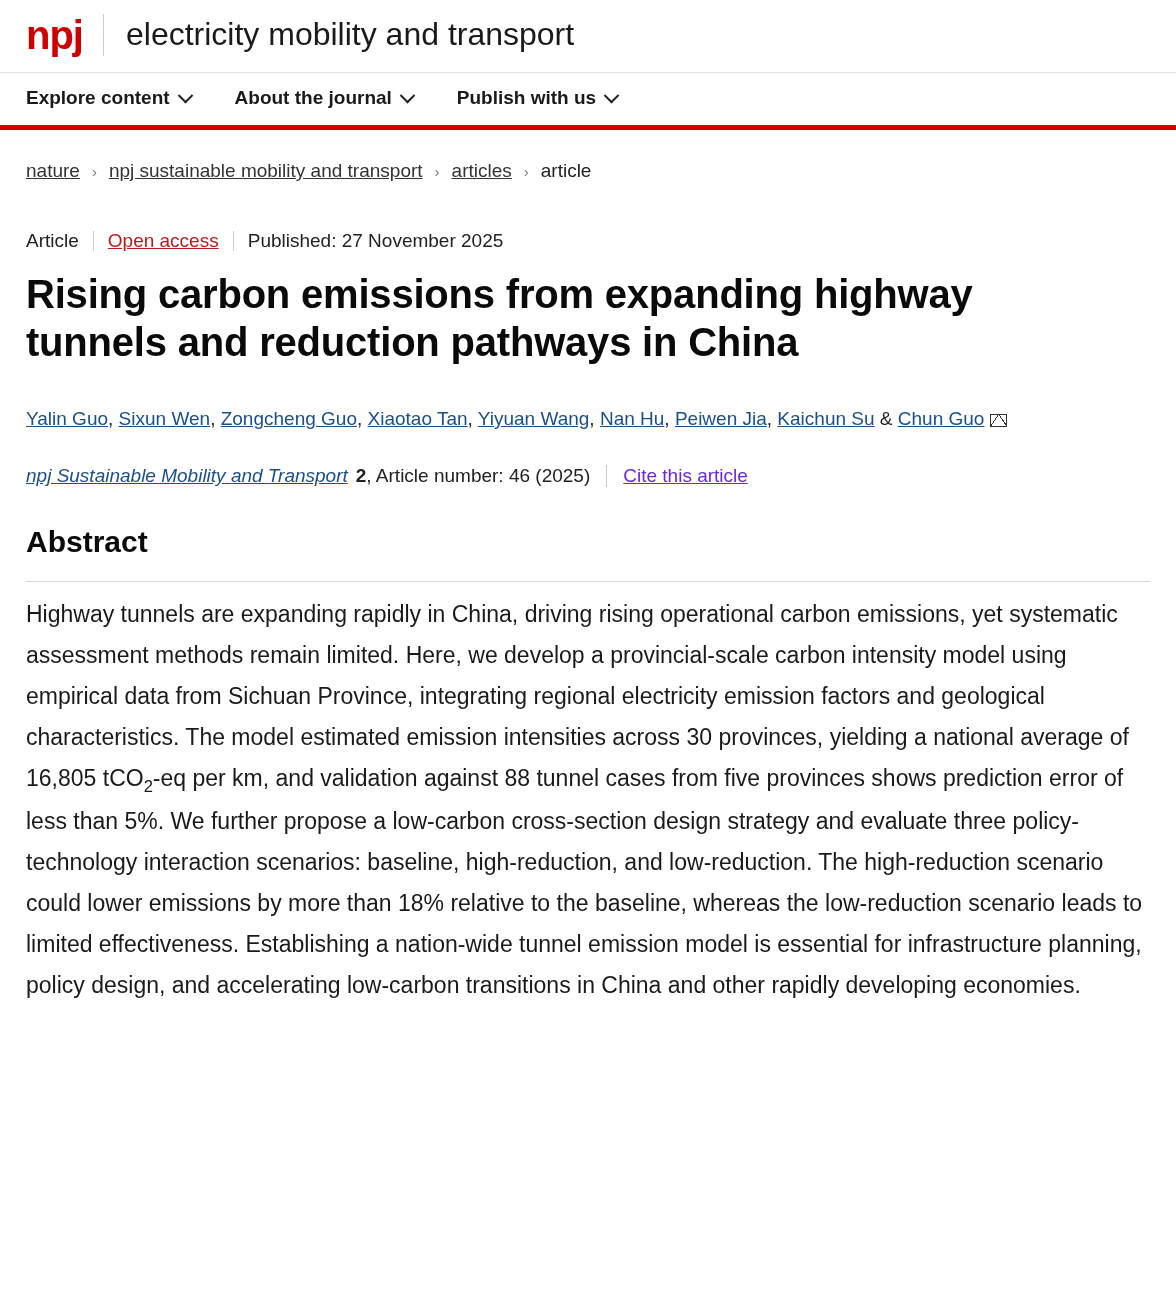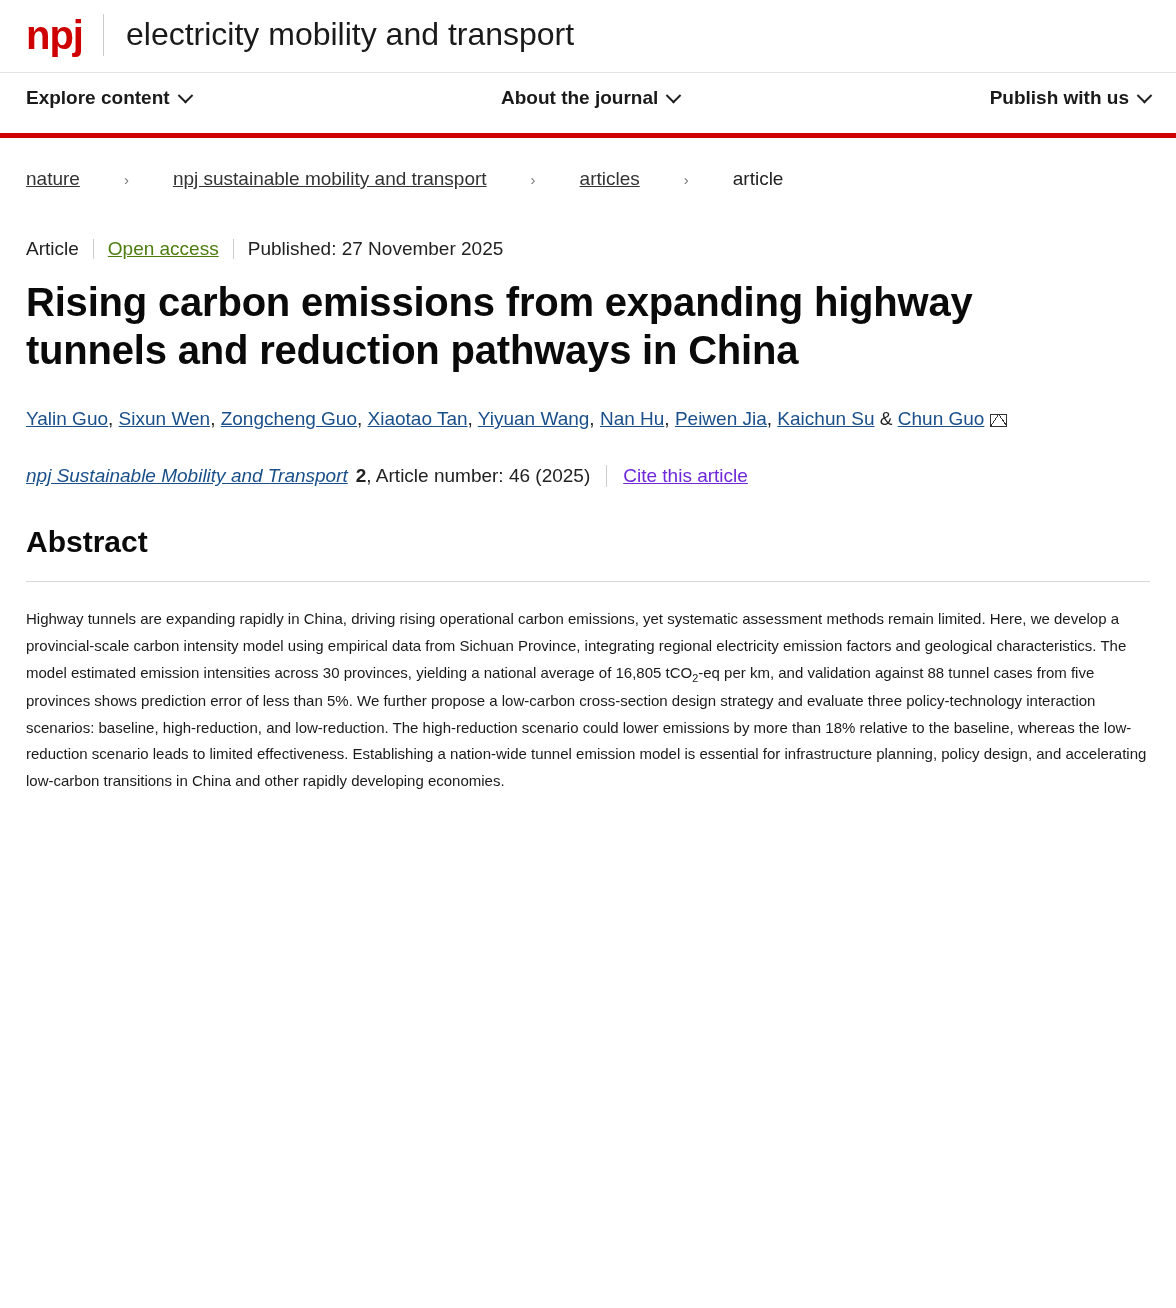--- a/index.html
+++ b/index.html
@@ -41,23 +41,22 @@
     font-size: 32px;
     color: #1a1a1a;
     font-weight: 400;
     line-height: 1.1;
   }
 
   
   .mainnav {
     display: flex;
     align-items: center;
-    padding: 14px 26px 24px 26px;
+    padding: 14px 26px 16px 26px;
     border-bottom: 5px solid #cf0000;
-    justify-content: space-between;
   }
   .nav-item {
     display: flex;
     align-items: center;
     font-size: 19px;
     font-weight: 700;
     color: #1a1a1a;
     margin-right: 44px;
     cursor: pointer;
   }
@@ -78,21 +77,20 @@
   }
 
   
   .breadcrumb {
     display: flex;
     align-items: center;
     flex-wrap: wrap;
     margin-top: 30px;
     font-size: 19px;
     color: #222;
-    gap: 32px;
   }
   .breadcrumb a {
     color: #333333;
     text-decoration: underline;
     cursor: pointer;
   }
   .breadcrumb .current { color: #222; }
   .crumb-sep {
     margin: 0 12px;
     color: #777;
@@ -108,39 +106,39 @@
     color: #222;
   }
   .article-meta .type { color: #222; }
   .meta-pipe {
     width: 1px;
     height: 20px;
     background: #cccccc;
     margin: 0 14px;
   }
   .article-meta .open-access {
-    color: #4d7c0f;
+    color: #b91c1c;
     text-decoration: underline;
     cursor: pointer;
   }
 
   
   h1.article-title {
     font-size: 40px;
     line-height: 1.2;
     font-weight: 700;
     margin: 18px 0 0 0;
     color: #0a0a0a;
     letter-spacing: -0.2px;
     max-width: 1060px;
   }
 
   
   .authors {
-    margin-top: 28px;
+    margin-top: 36px;
     font-size: 19px;
     line-height: 1.75;
     color: #222;
     max-width: 1130px;
   }
   .authors a {
     color: #1a4f8a;
     text-decoration: underline;
     cursor: pointer;
   }
@@ -200,24 +198,24 @@
     font-weight: 700;
     margin: 38px 0 0 0;
     color: #0a0a0a;
   }
   .rule {
     height: 1px;
     background: #d8d8d8;
     margin-top: 22px;
   }
   .abstract-body {
-    font-size: 15px;
+    font-size: 23px;
     line-height: 1.78;
     color: #1a1a1a;
-    margin-top: 24px;
+    margin-top: 12px;
     max-width: 1128px;
     text-align: left;
   }
   sub { font-size: 0.72em; }
 </style>
 </head>
 <body>
 
 <header class="masthead">
   <div class="npj-logo">npj</div>

